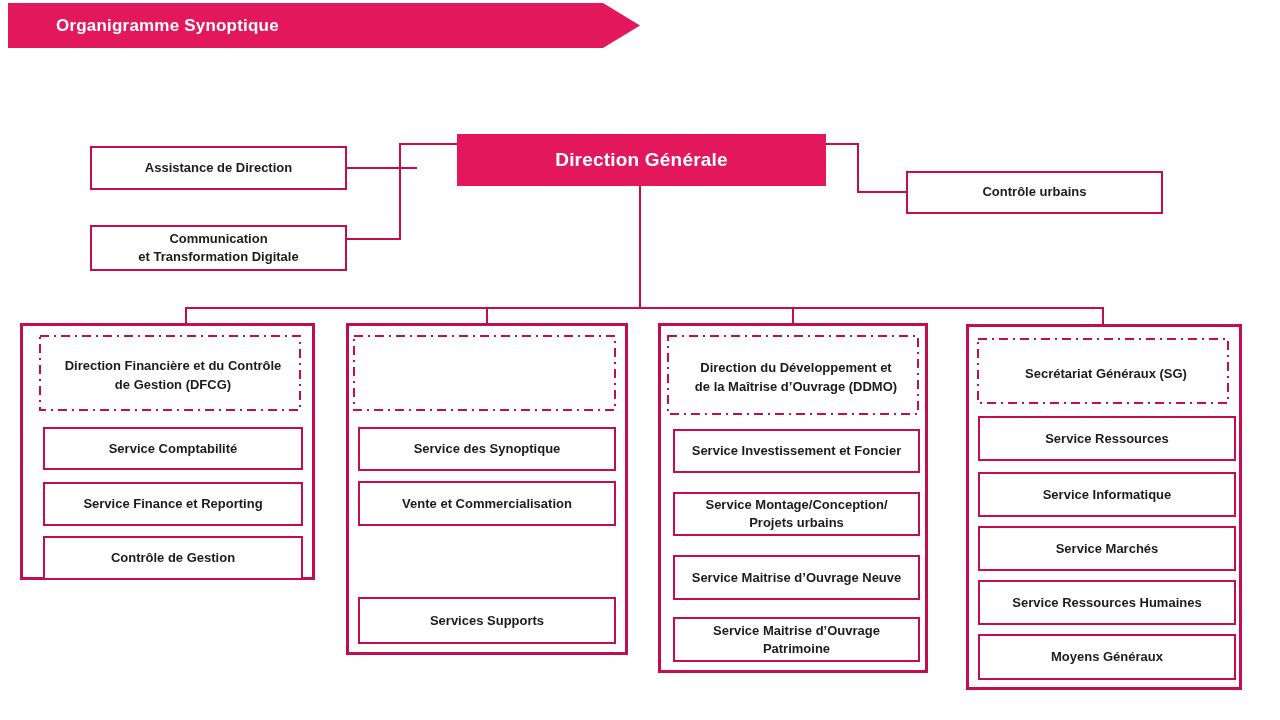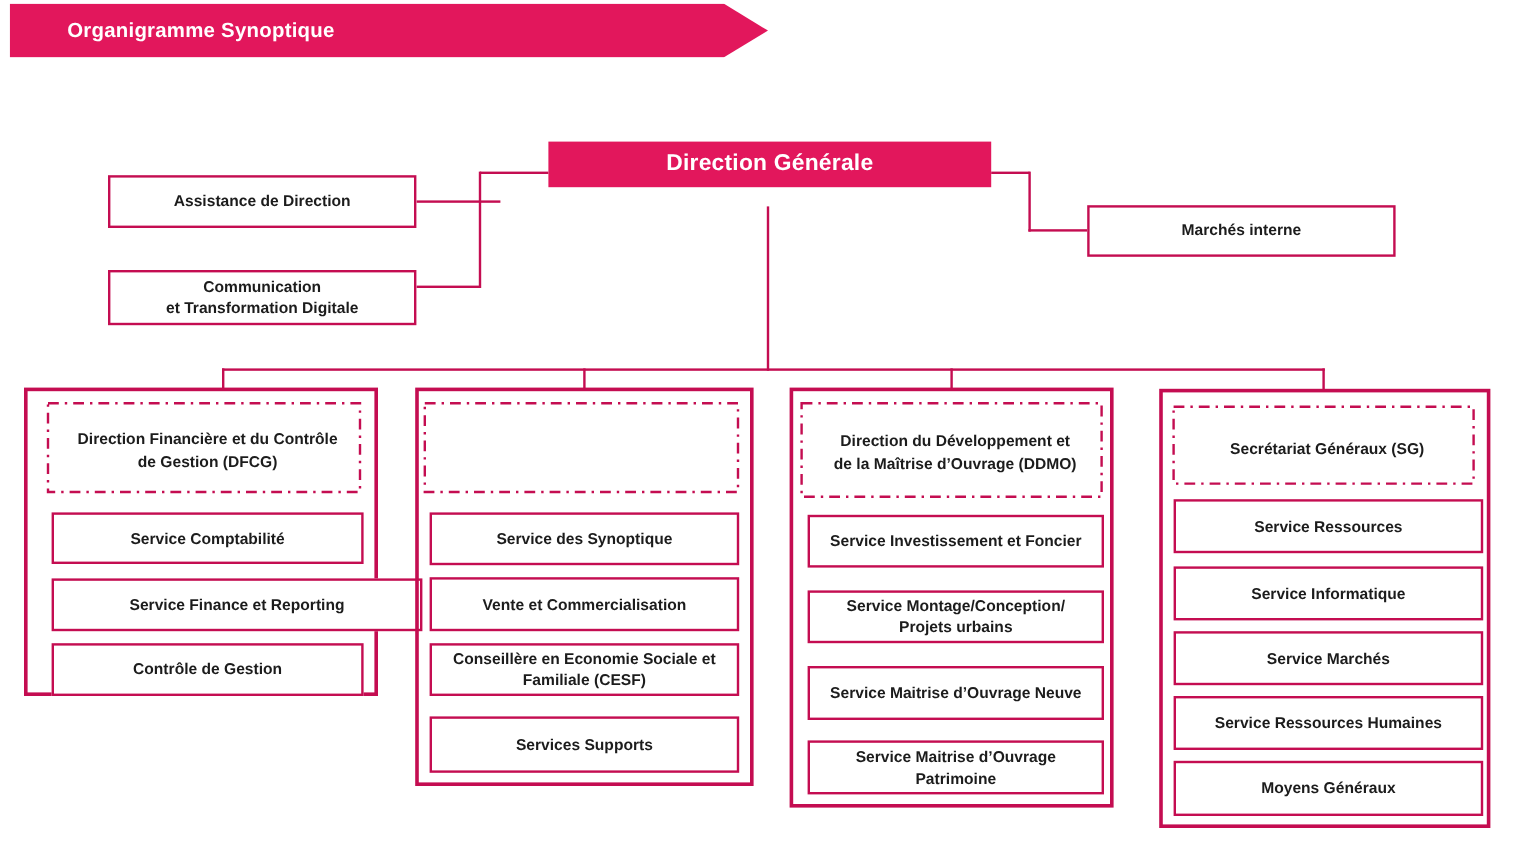--- a/index.html
+++ b/index.html
@@ -82,62 +82,58 @@
   <div class="cline" style="left:826px;top:143px;width:32px;height:2px"></div>
   <div class="cline" style="left:857px;top:143px;width:2px;height:50px"></div>
   <div class="cline" style="left:857px;top:191px;width:49px;height:2px"></div>
   <div class="cline" style="left:639px;top:172px;width:2px;height:137px"></div>
   <div class="cline" style="left:185px;top:307px;width:919px;height:2px"></div>
   <div class="cline" style="left:185px;top:307px;width:2px;height:17px"></div>
   <div class="cline" style="left:486px;top:307px;width:2px;height:17px"></div>
   <div class="cline" style="left:792px;top:307px;width:2px;height:17px"></div>
   <div class="cline" style="left:1102px;top:307px;width:2px;height:18px"></div>
 
-  <div class="root-box" style="left:457px;top:118px;width:369px;height:38px">
+  <div class="root-box" style="left:457px;top:134px;width:369px;height:52px">
     <span>Direction Générale</span>
   </div>
 
   <div class="box" style="left:90px;top:146px;width:257px;height:44px">
     <span>Assistance de Direction</span>
   </div>
   <div class="box" style="left:90px;top:225px;width:257px;height:46px">
     <span>Communication
 et Transformation Digitale</span>
   </div>
 
   <div class="box" style="left:906px;top:171px;width:257px;height:43px">
-    <span>Marchés interne</span>
+    <span>Contrôle urbains</span>
   </div>
 
   <div class="col" style="left:20px;top:323px;width:295px;height:257px">
     <div class="title" style="left:20px;top:13px;width:260px;height:74px">
       <span>Direction Financière et du Contrôle
 de Gestion (DFCG)</span>
     </div>
     <div class="svc" style="left:20px;top:101px;width:260px;height:43px">
       <span>Service Comptabilité</span>
     </div>
-    <div class="svc" style="left:20px;top:156px;width:309px;height:44px">
+    <div class="svc" style="left:20px;top:156px;width:260px;height:44px">
       <span>Service Finance et Reporting</span>
     </div>
     <div class="svc" style="left:20px;top:210px;width:260px;height:44px">
       <span>Contrôle de Gestion</span>
     </div>
   </div>
 
   <div class="col" style="left:346px;top:323px;width:282px;height:332px">
     <div class="svc" style="left:9px;top:101px;width:258px;height:44px">
       <span>Service des Synoptique</span>
     </div>
     <div class="svc" style="left:9px;top:155px;width:258px;height:45px">
       <span>Vente et Commercialisation</span>
-    </div>
-    <div class="svc" style="left:9px;top:210px;width:258px;height:44px">
-      <span>Conseillère en Economie Sociale et
-Familiale (CESF)</span>
     </div>
     <div class="svc" style="left:9px;top:271px;width:258px;height:47px">
       <span>Services Supports</span>
     </div>
   </div>
 
   <div class="col" style="left:658px;top:323px;width:270px;height:350px">
     <div class="title" style="left:10px;top:13px;width:250px;height:78px">
       <span>Direction du Développement et
 de la Maîtrise d’Ouvrage (DDMO)</span>

